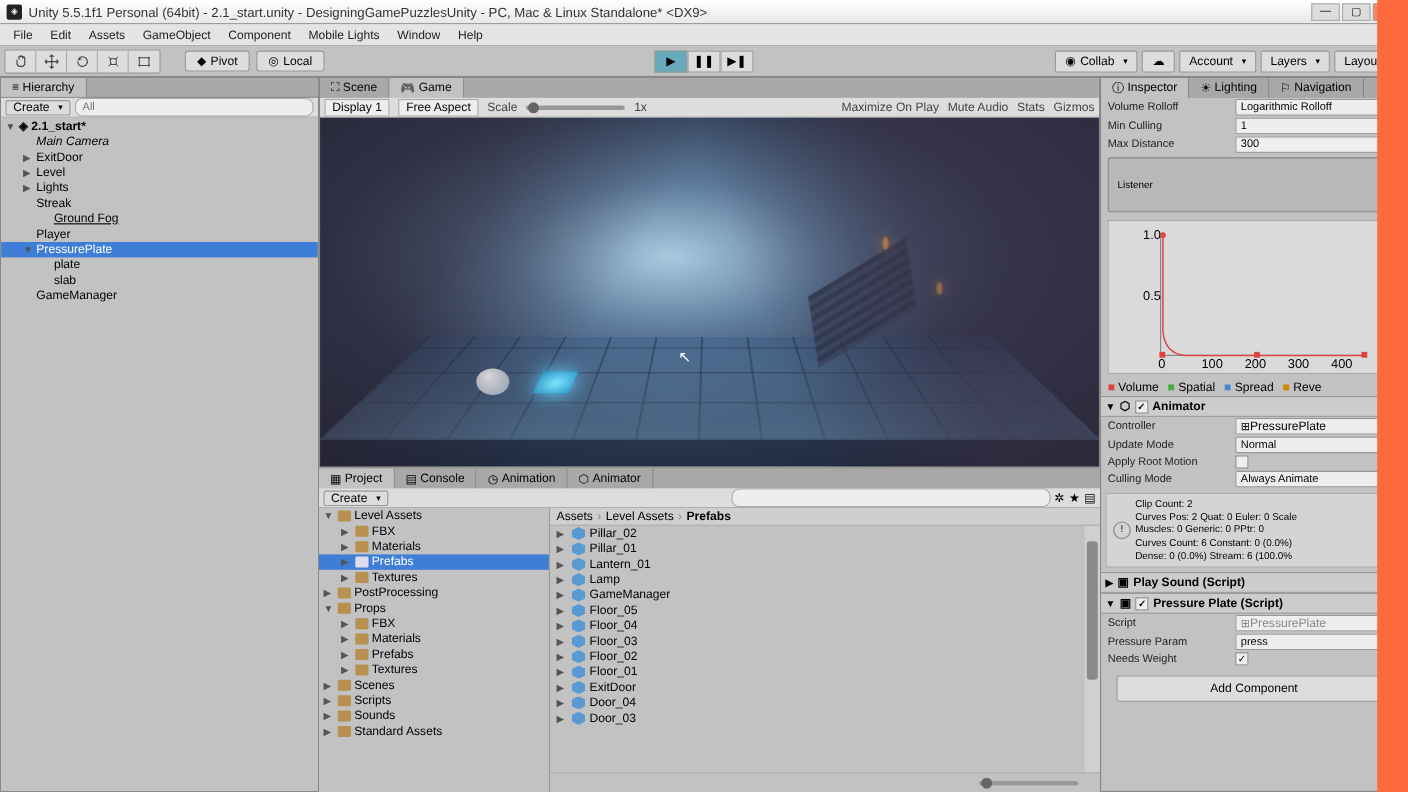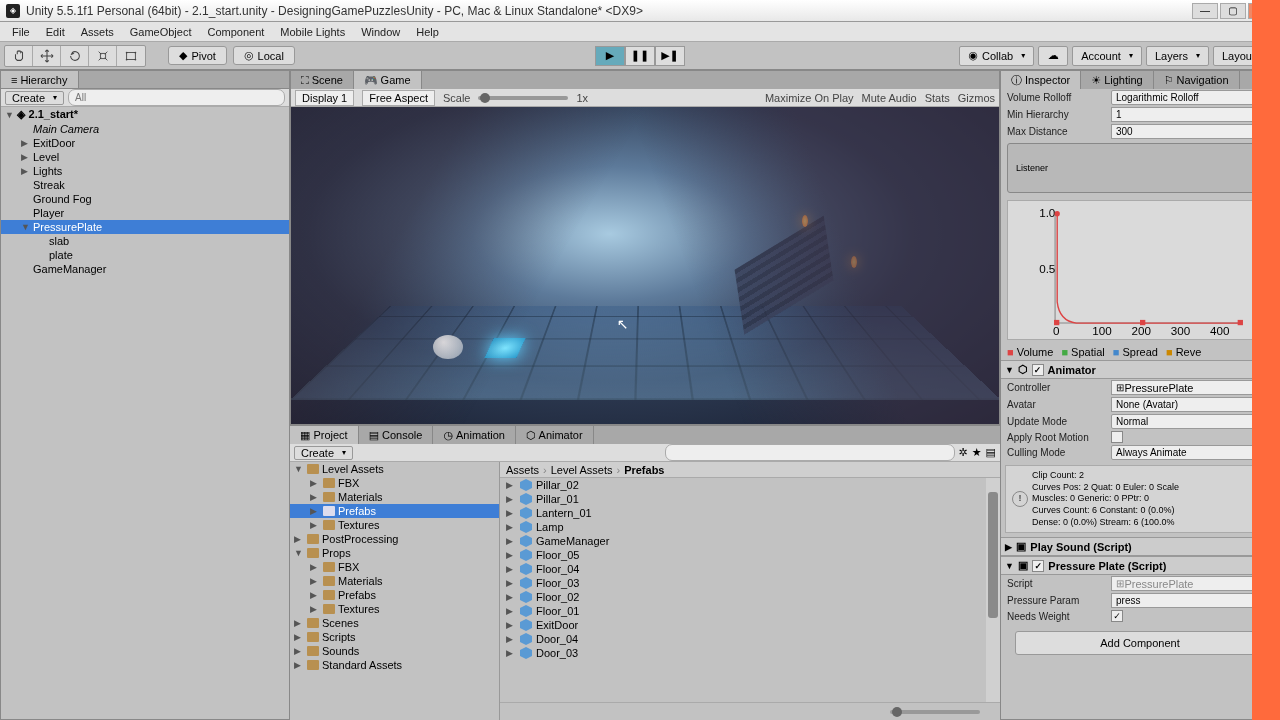--- a/index.html
+++ b/index.html
@@ -82,21 +82,21 @@
 .asset-item { padding:1px 6px; display:flex; align-items:center; gap:4px; cursor:pointer; }
 .prefab-icon { width:12px; height:12px; background:#5a9ad4; clip-path:polygon(50% 0,100% 25%,100% 75%,50% 100%,0 75%,0 25%); }
 .asset-scrollbar { position:absolute; right:0; top:0; width:14px; bottom:0; background:#d0d0d0; }
 .asset-scrollbar .track { position:absolute; top:14px; bottom:30px; left:2px; right:2px; }
 .asset-scrollbar .thumb { position:absolute; top:0; height:70%; left:0; right:0; background:#8a8a8a; border-radius:3px; }
 .slider-bar { height:18px; border-top:1px solid #aaa; display:flex; align-items:center; justify-content:flex-end; padding:0 20px; }
 
 
 .inspector { overflow:auto; background:#c2c2c2; }
 .inspector-tabs { height:18px; display:flex; background:#a8a8a8; }
-.insp-row { display:flex; align-items:center; padding:1px 6px; gap:4px; }
+.insp-row { display:flex; align-items:center; padding:1px 6px; gap:16px; }
 .insp-label { width:100px; font-size:10px; color:#222; }
 .insp-field { flex:1; height:15px; background:#eee; border:1px solid #999; padding:0 4px; font-size:10px; display:flex; align-items:center; }
 .insp-field.drop::after { content:"▾"; margin-left:auto; font-size:8px; }
 .comp-header { background:#ccc; border-top:1px solid #999; border-bottom:1px solid #999; padding:2px 4px; display:flex; align-items:center; gap:4px; font-weight:bold; }
 .comp-header .fold { font-size:9px; }
 .checkbox { width:12px; height:12px; background:#eee; border:1px solid #888; display:flex; align-items:center; justify-content:center; font-size:9px; }
 .curve-box { margin:4px 6px; height:140px; background:#dadada; border:1px solid #aaa; position:relative; }
 .curve-box svg { width:100%; height:100%; }
 .legend { display:flex; gap:8px; padding:2px 6px; font-size:9px; flex-wrap:wrap; }
 .legend span::before { content:"■ "; }
@@ -201,25 +201,25 @@
         </div>
       <input class="search-input" placeholder="All" style="">
     </div>
     <div class="hierarchy-list" id="hierarchy-list">
         <div class="h-item h-root"><span class="h-foldout">▼</span>◈ 2.1_start*</div>
         <div class="h-item" style="padding-left: 20px; font-style: italic;"><span class="h-foldout"></span>Main Camera</div>
         <div class="h-item" style="padding-left: 20px;"><span class="h-foldout">▶</span>ExitDoor</div>
         <div class="h-item" style="padding-left: 20px;"><span class="h-foldout">▶</span>Level</div>
         <div class="h-item" style="padding-left: 20px;"><span class="h-foldout">▶</span>Lights</div>
         <div class="h-item" style="padding-left: 20px;"><span class="h-foldout"></span>Streak</div>
-        <div class="h-item" style="padding-left: 20px;"><span class="h-foldout"></span>Ground Fog</div>
+        <div class="h-item" style="padding-left: 36px; text-decoration: underline;"><span class="h-foldout"></span>Ground Fog</div>
         <div class="h-item" style="padding-left: 20px;"><span class="h-foldout"></span>Player</div>
         <div class="h-item selected" style="padding-left: 20px;"><span class="h-foldout">▼</span>PressurePlate</div>
+        <div class="h-item" style="padding-left: 36px;"><span class="h-foldout"></span>plate</div>
         <div class="h-item" style="padding-left: 36px;"><span class="h-foldout"></span>slab</div>
-        <div class="h-item" style="padding-left: 36px;"><span class="h-foldout"></span>plate</div>
         <div class="h-item" style="padding-left: 20px;"><span class="h-foldout"></span>GameManager</div>
       </div>
   </div>
 
   <div class="center-col">
     <div style="flex:1;display:flex;flex-direction:column;border:1px solid #888;">
       <div class="scene-game-tabs">
         <div class="panel-tab inactive">⛶ <span>Scene</span></div>
         <div class="panel-tab">🎮 <span>Game</span></div>
       </div>
@@ -326,21 +326,21 @@
       <div class="panel-tab">ⓘ <span>Inspector</span></div>
       <div class="panel-tab inactive">☀ <span>Lighting</span></div>
       <div class="panel-tab inactive">⚐ <span>Navigation</span></div>
     </div>
 
     <div class="insp-row">
         <span class="insp-label">Volume Rolloff</span>
         <span class="insp-field drop">Logarithmic Rolloff</span>
       </div>
     <div class="insp-row">
-        <span class="insp-label">Min Hierarchy</span>
+        <span class="insp-label">Min Culling</span>
         <span class="insp-field">1</span>
       </div>
     <div class="insp-row">
         <span class="insp-label">Max Distance</span>
         <span class="insp-field">300</span>
       </div>
     <span class="listener-tag">Listener</span>
     <div class="curve-box">
       <svg viewBox="0 0 200 130">
         <line x1="20" y1="10" x2="20" y2="115" stroke="#888"></line>
@@ -365,24 +365,20 @@
       <span class="sp">Spread</span>
       <span class="r">Reve</span>
     </div>
 
     <div class="comp-header"><span class="fold">▼</span>⬡ <span class="checkbox">✓</span> <span>Animator</span></div>
     <div class="insp-row">
         <span class="insp-label">Controller</span>
         <span class="insp-field">⊞ <span>PressurePlate</span></span>
       </div>
     <div class="insp-row">
-        <span class="insp-label">Avatar</span>
-        <span class="insp-field">None (Avatar)</span>
-      </div>
-    <div class="insp-row">
         <span class="insp-label">Update Mode</span>
         <span class="insp-field drop">Normal</span>
       </div>
     <div class="insp-row">
         <span class="insp-label">Apply Root Motion</span>
         <span class="checkbox"></span>
       </div>
     <div class="insp-row">
         <span class="insp-label">Culling Mode</span>
         <span class="insp-field drop">Always Animate</span>

